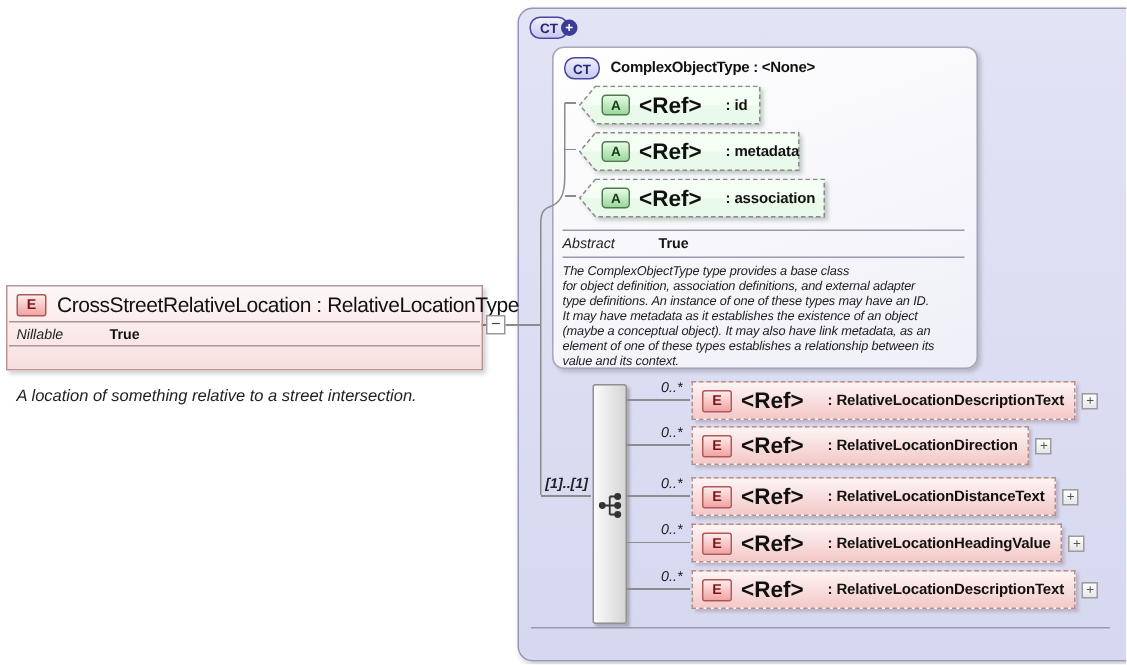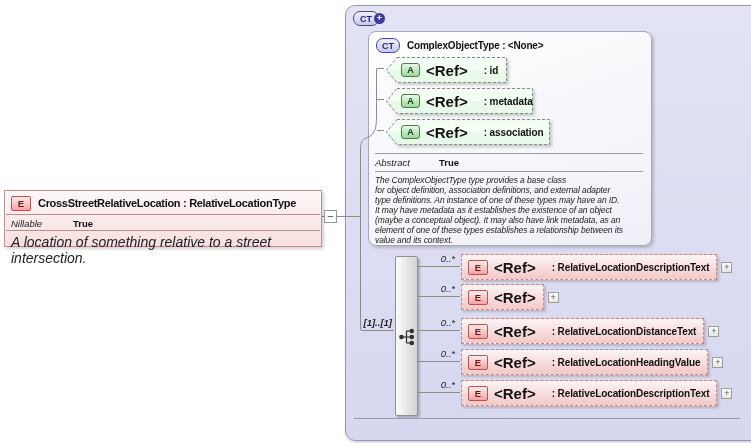--- a/index.html
+++ b/index.html
@@ -5,26 +5,26 @@
   html,body{margin:0;padding:0;background:#fff;}
   .canvas{position:relative;width:751px;height:443px;background:#fff;overflow:hidden;
           font-family:"Liberation Sans","DejaVu Sans",sans-serif;color:#111;}
   .wires{position:absolute;left:0;top:0;z-index:2;pointer-events:none;}
 
   
   .left-box{position:absolute;left:4px;top:190px;width:318px;height:57px;z-index:3;
             background:linear-gradient(180deg,#fdf7f7 0%,#f8dfdf 100%);
             border:1px solid #b99494;box-shadow:2px 2px 3px rgba(0,0,0,.18);box-sizing:border-box;}
   .lb-header{display:flex;align-items:center;gap:7px;padding:4px 6px 3px 6px;height:16px;}
-  .lb-title{font-weight:bold;font-size:11px;letter-spacing:-0.3px;white-space:nowrap;}
+  .lb-title{font-weight:normal;font-size:14px;letter-spacing:-0.3px;white-space:nowrap;}
   .sep-rose{height:0;border-top:1px solid #af9393;margin:0 1px;}
   .prop-row{display:flex;align-items:center;padding:2px 6px 1px 6px;font-size:9.5px;height:12px;}
   .prop-name{font-style:italic;width:62px;color:#222;}
   .prop-val{font-weight:bold;color:#111;}
-  .desc{font-style:italic;font-size:14px;color:#222;padding:3px 6px 2px 6px;}
+  .desc{font-style:italic;font-size:11px;color:#222;padding:3px 6px 2px 6px;margin-top:24px;}
 
   .icon-e{display:inline-flex;align-items:center;justify-content:center;width:18px;height:13px;
           border:1px solid #b05858;border-radius:2px;flex:0 0 auto;
           background:linear-gradient(180deg,#fdecec 0%,#f2a4a4 100%);
           font-size:9.5px;font-weight:bold;color:#7a1515;}
 
   
   .collapse{position:absolute;left:324px;top:210px;width:13px;height:13px;z-index:4;
             border:1px solid #999;background:#fff;box-sizing:border-box;
             font-size:11px;line-height:10px;text-align:center;color:#444;cursor:pointer;}
@@ -221,20 +221,21 @@
         <span class="mname">: RelativeLocationDescriptionText</span>
       </div>
       <span class="plus-box">+</span>
     </div>
 
     <div class="card-label" style="left:78px;top:277px;width:31px;">0..*</div>
     <div class="e-row" style="top:278px;">
       <div class="e-card">
         <span class="icon-e">E</span>
         <span class="ref">&lt;Ref&gt;</span>
+        <span class="mname">: RelativeLocationDirection</span>
       </div>
       <span class="plus-box">+</span>
     </div>
 
     <div class="card-label" style="left:78px;top:311px;width:31px;">0..*</div>
     <div class="e-row" style="top:312px;">
       <div class="e-card">
         <span class="icon-e">E</span>
         <span class="ref">&lt;Ref&gt;</span>
         <span class="mname">: RelativeLocationDistanceText</span>

